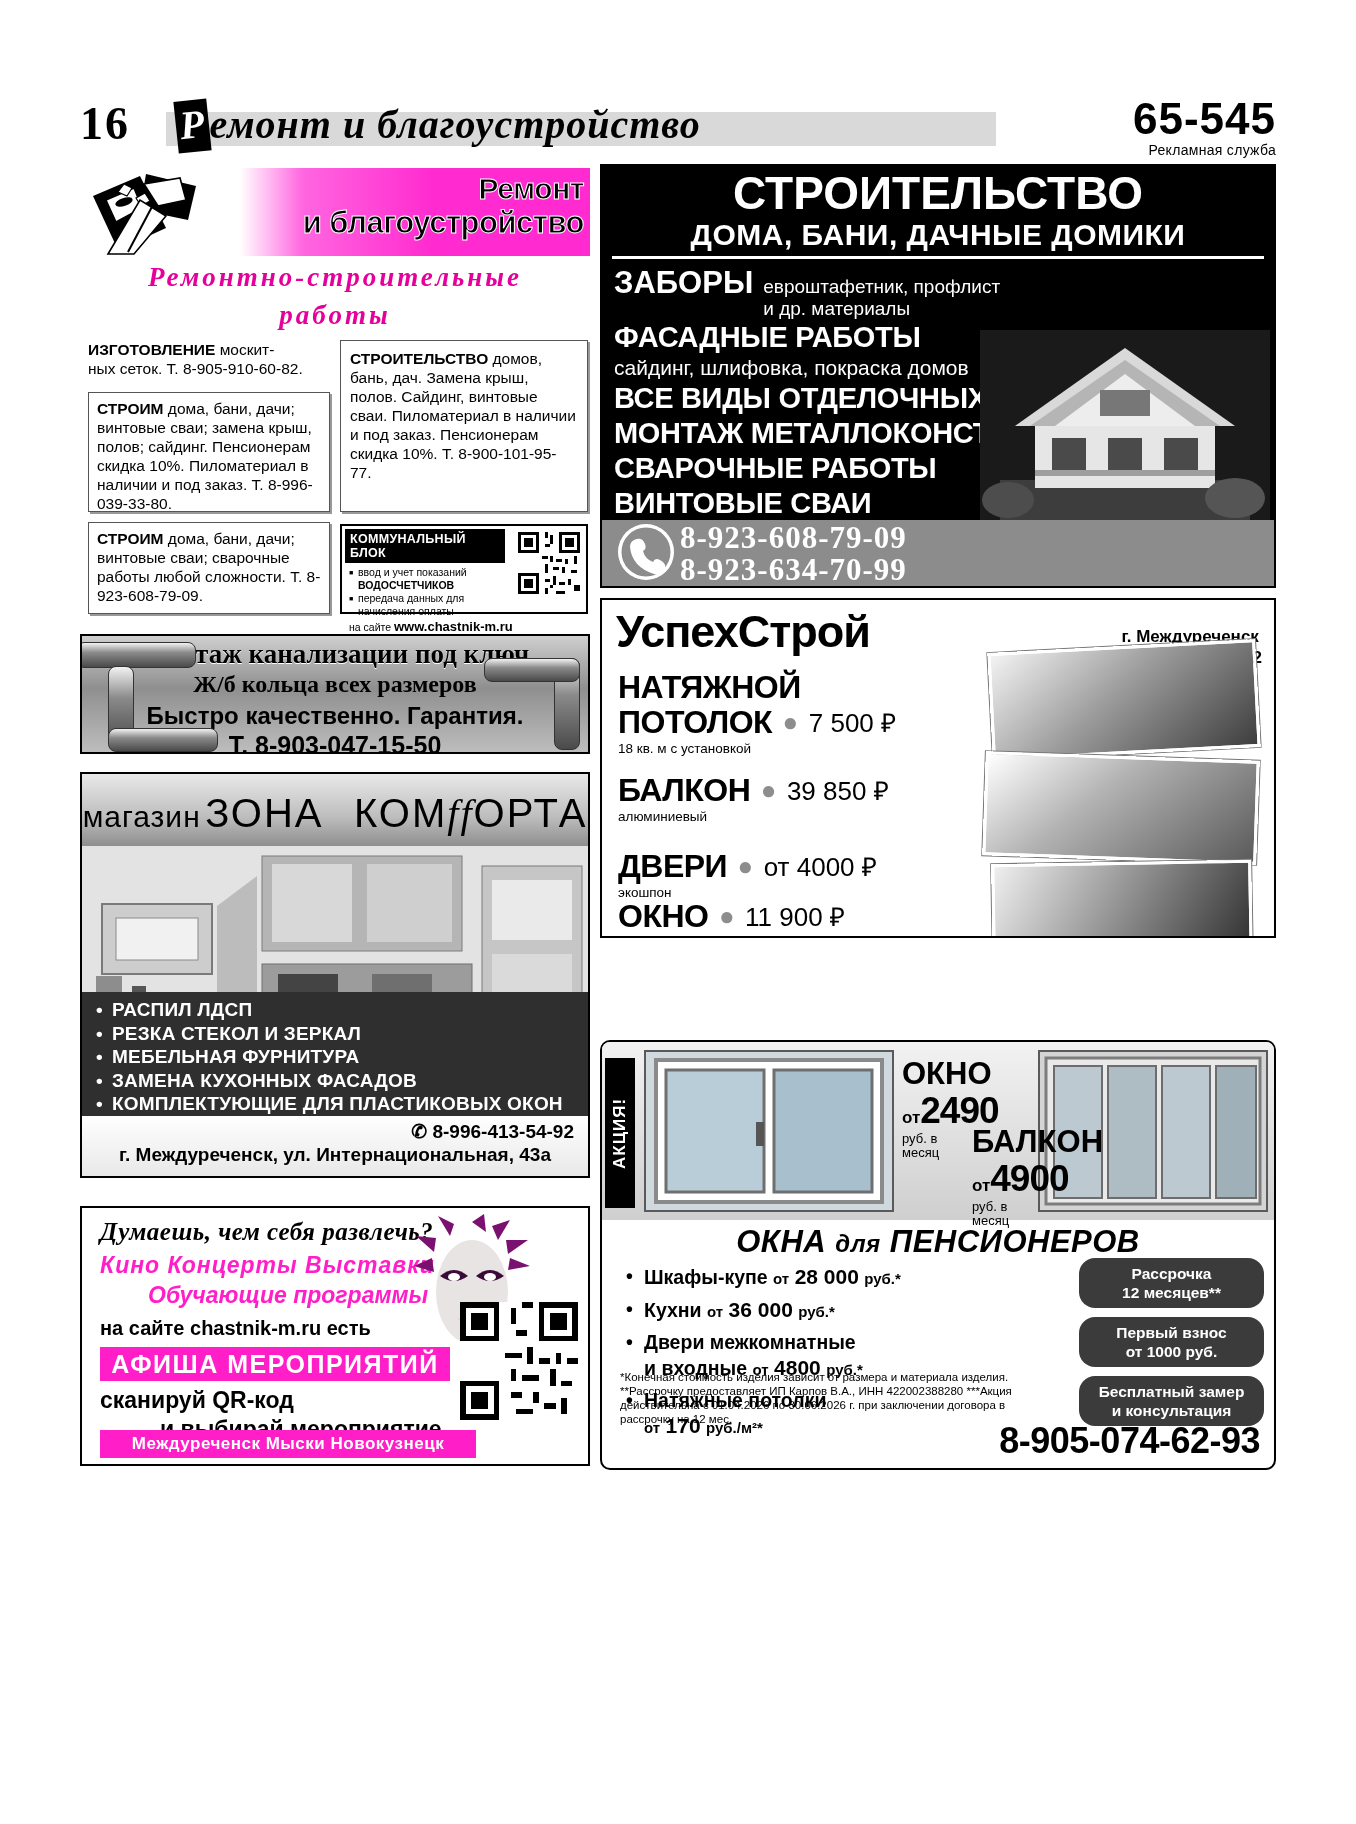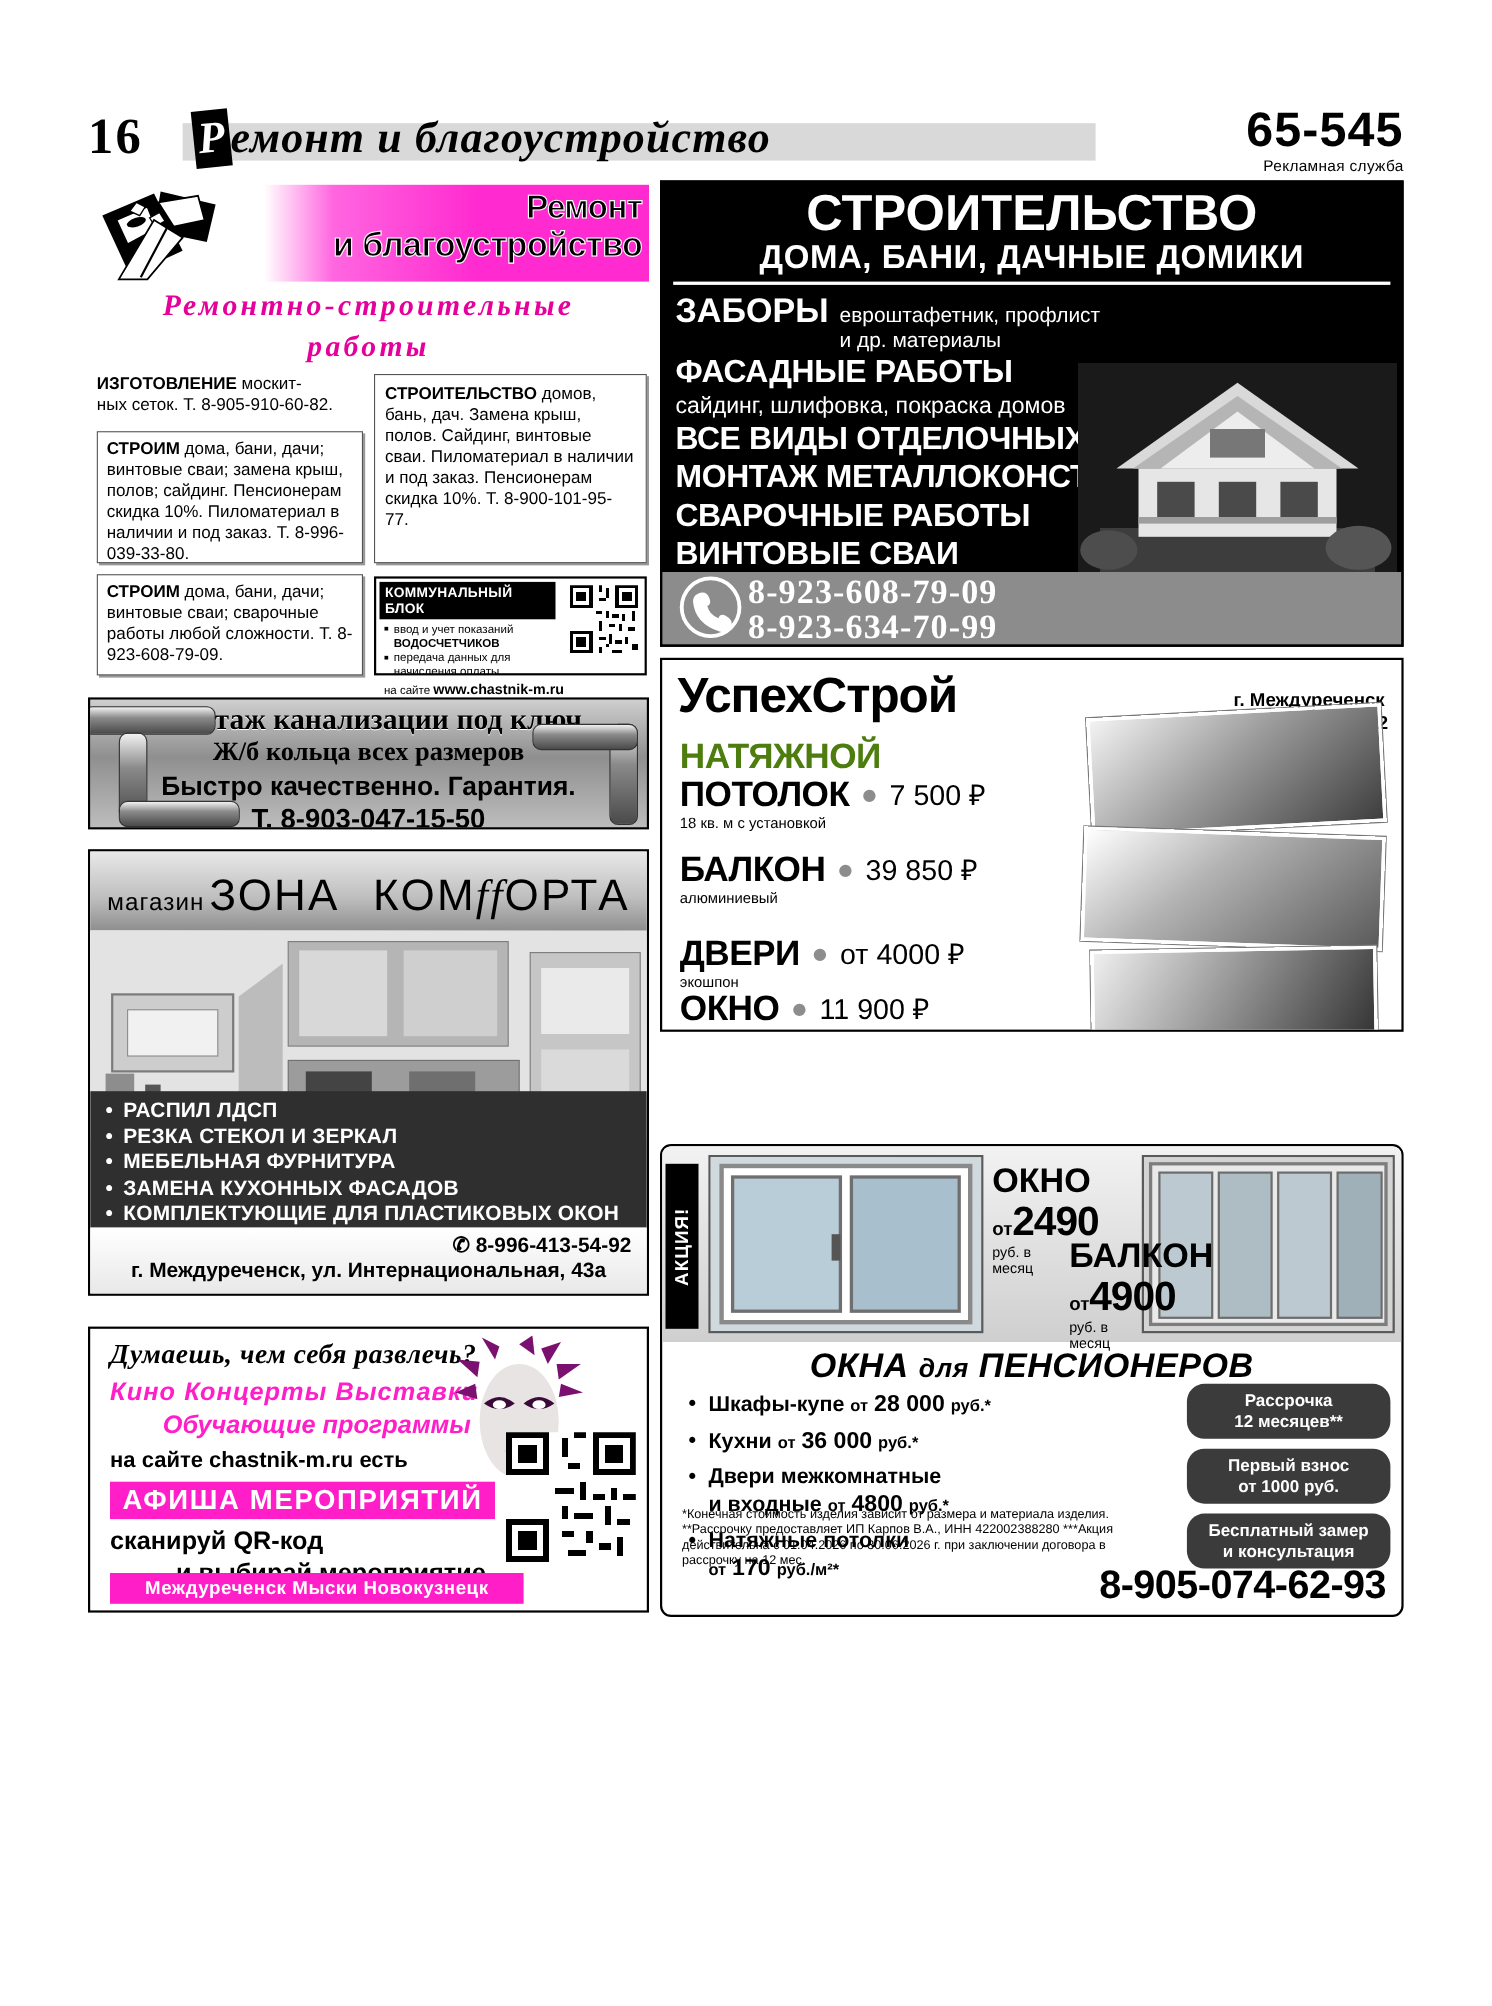--- a/index.html
+++ b/index.html
@@ -117,21 +117,21 @@
   .pipe { position:absolute; border-radius: 8px;
           background: linear-gradient(180deg,#f2f2f2,#8a8a8a 40%,#4a4a4a); border:1px solid #333; }
 
   
   #ad-zona { left: 80px; top: 772px; width: 510px; height: 406px;
              border: 2px solid #000; background:#fff; overflow:hidden; }
   .zona-top { position:absolute; left:0; top:0; width:100%; height:72px;
               background: linear-gradient(180deg,#e9e9e9,#bdbdbd 60%,#8e8e8e); }
   .zona-word { position:absolute; top:16px; width:100%; text-align:center;
                white-space:nowrap; }
-  .zona-small { font-size: 22px; font-weight: normal; letter-spacing:1px; }
+  .zona-small { font-size: 30px; font-weight: normal; letter-spacing:1px; }
   .zona-big { font-size: 40px; font-weight: normal; letter-spacing: 2px; }
   .zona-big i { font-style: italic; font-family:"Liberation Serif",serif; }
   .zona-photo { position:absolute; left:0; top:72px; width:100%; height:190px;
                 background: linear-gradient(135deg,#ffffff,#dcdcdc 30%,#9a9a9a 65%,#e4e4e4); }
   .zona-black { position:absolute; left:0; bottom:60px; width:100%; height:124px;
                 background:#2f2f2f; color:#fff; }
   .zona-black ul { margin: 6px 0 0 14px; }
   .zona-black li { list-style:none; font-weight:bold; font-size:19px; line-height:23.5px;
                    position:relative; padding-left:16px; letter-spacing:.2px; }
   .zona-black li:before { content:"•"; position:absolute; left:0; }
@@ -187,21 +187,21 @@
   
   #ad-uspekh { left: 600px; top: 598px; width: 676px; height: 340px;
                border: 2px solid #000; background:#fff; overflow:hidden; }
   .us-brand { position:absolute; left:14px; top:8px; font-weight:bold;
               font-size:45px; line-height:48px; letter-spacing:-1px; }
   .us-addr  { position:absolute; right:12px; top:26px; text-align:left;
               font-weight:bold; font-size:17px; line-height:21px; }
   .us-item  { position:absolute; left:16px; }
   .us-name  { font-weight:bold; font-size:32px; line-height:34px; letter-spacing:-.5px;
               display:inline-block; vertical-align:middle; }
-  .us-name.grey { color:#4d7c0f; }
+  .us-name.grey { color:#000000; }
   .us-dot   { display:inline-block; vertical-align:middle; font-size:26px;
               color:#8d8d8d; margin:0 6px; }
   .us-price { display:inline-block; vertical-align:middle; font-size:26px; }
   .us-note  { font-size:13.5px; line-height:16px; margin-top:1px; }
   .us-phone1 { position:absolute; left:16px; top:344px; font-size:22px; }
   .us-phone1 b { font-size:32px; font-weight:bold; }
   .us-phone2 { position:absolute; left:16px; top:380px; font-weight:bold; font-size:32px; }
   .us-photos { position:absolute; right:6px; top:46px; width:298px; height:318px; }
   .us-ph { position:absolute; background: linear-gradient(140deg,#f3f3f3,#9d9d9d 45%,#3e3e3e);
            border:3px solid #fff; box-shadow:0 0 0 1px #777; }

